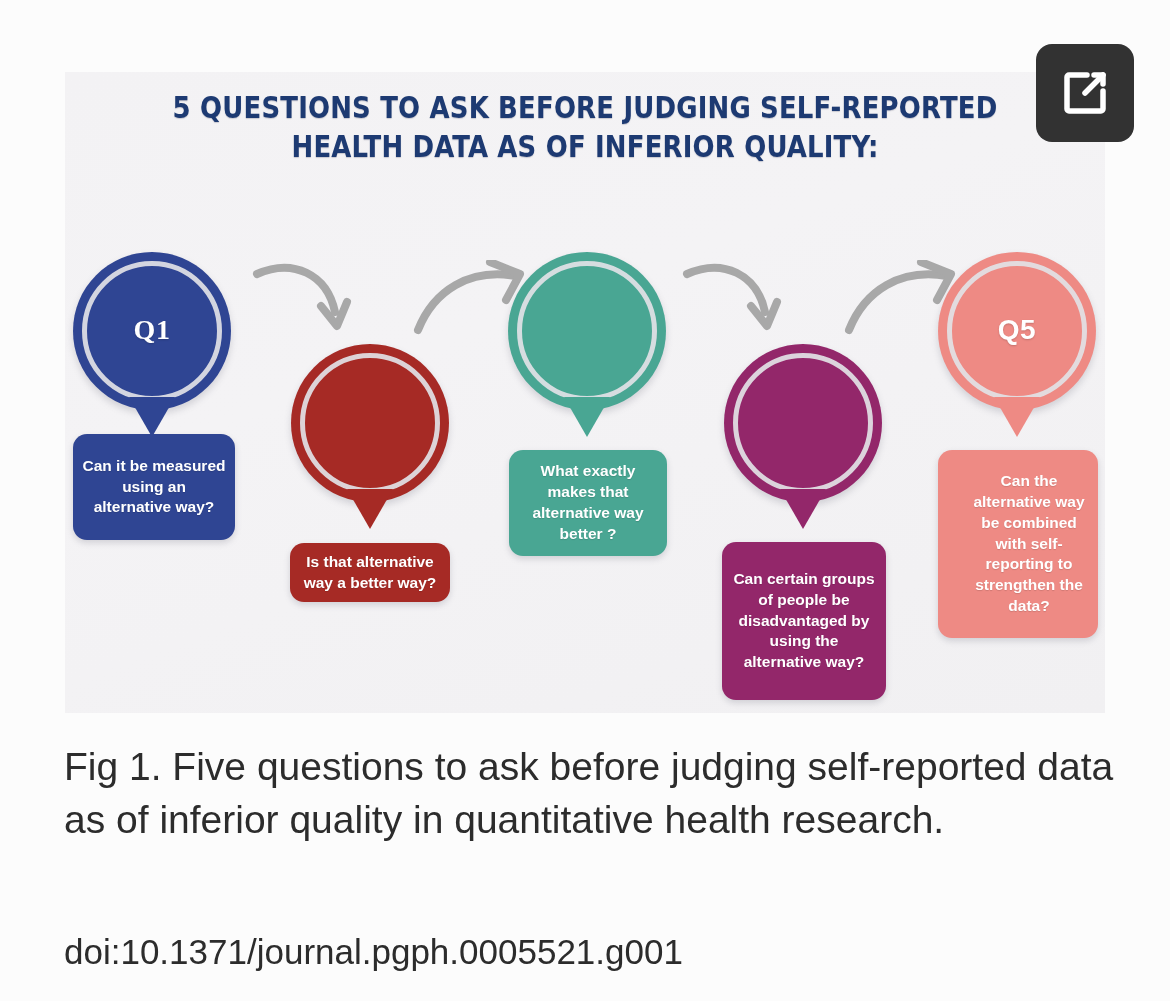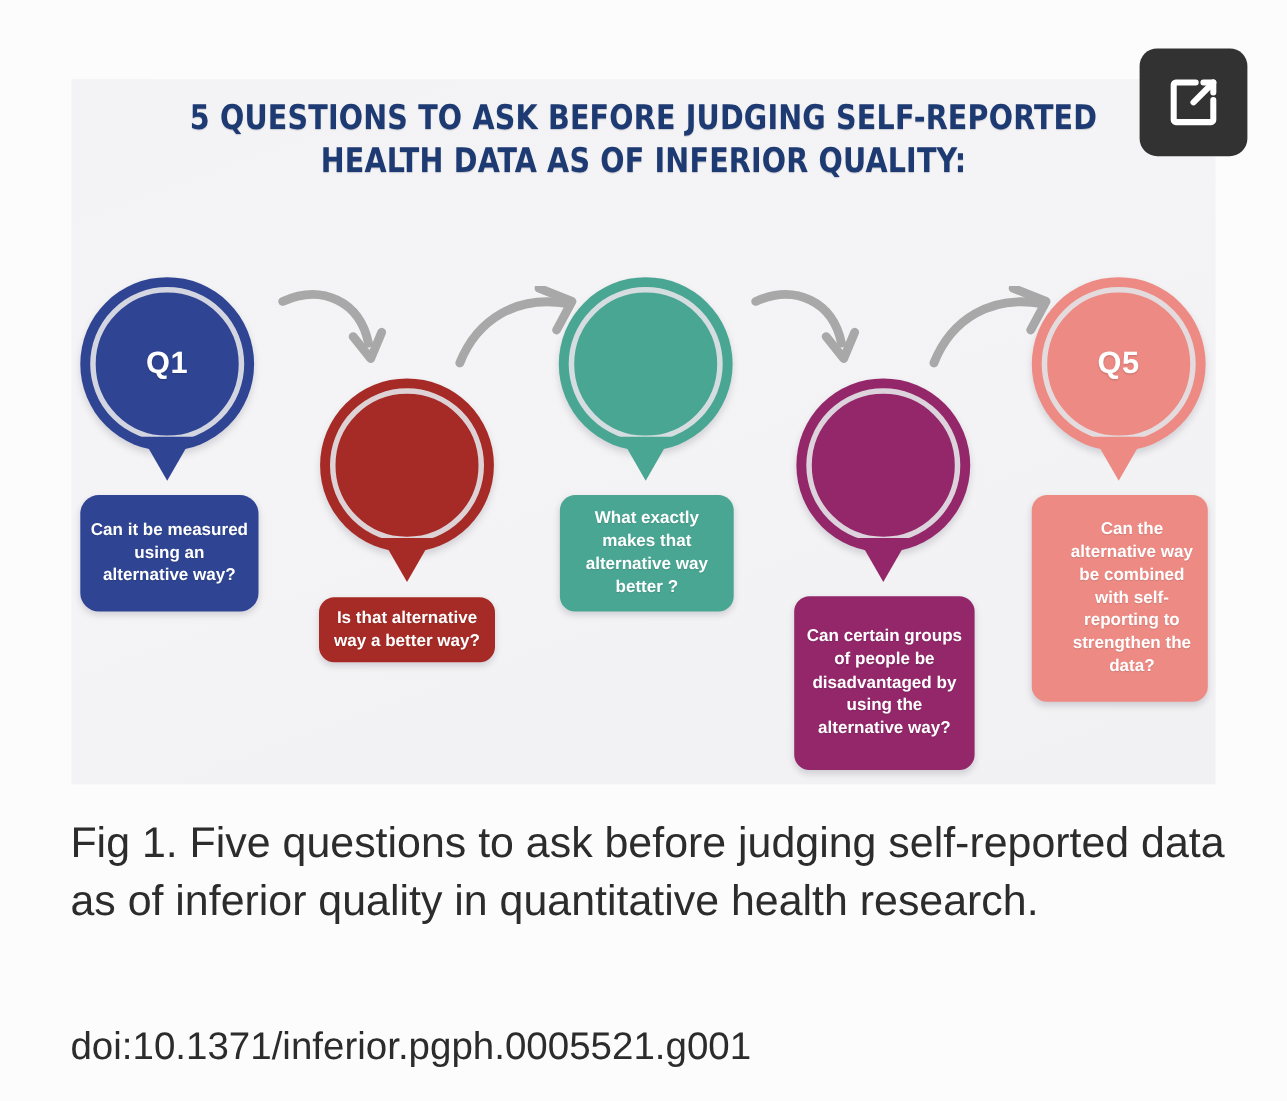--- a/index.html
+++ b/index.html
@@ -161,26 +161,26 @@
     <path d="M6 14 C 42 -2, 76 14, 84 52" fill="none" stroke="#a8a8a8" stroke-width="8" stroke-linecap="round"></path>
     <path d="M70 46 L86 66 L96 42" fill="none" stroke="#a8a8a8" stroke-width="8" stroke-linecap="round" stroke-linejoin="round"></path>
   </svg>
 
   <svg class="arrow" style="left:778px; top:188px; width:130px; height:95px;" viewBox="0 0 130 95">
     <path d="M6 70 C 22 30, 58 8, 104 16" fill="none" stroke="#a8a8a8" stroke-width="8" stroke-linecap="round"></path>
     <path d="M78 2 L108 14 L94 40" fill="none" stroke="#a8a8a8" stroke-width="8" stroke-linecap="round" stroke-linejoin="round"></path>
   </svg>
 
   <div class="pin-group">
-    <div class="pin" style="left:8px; top:180px; width:158px; height:158px; background:#2f4593;">
+    <div class="pin" style="left:8px; top:180px; width:158px; height:158px; background:#2f4593;font-family:Liberation Serif, serif;">
       <div class="pin-inner-ring"></div>
       <div class="pin-label">Q1</div>
     </div>
     <div class="pin-tail" style="left:64px; top:325px; border-top:40px solid #2f4593;"></div>
-    <div class="card" style="left:8px; top:378px; width:162px; height:106px; background:#2f4593;border-radius:17px;">Can it be measured using an alternative way?</div>
+    <div class="card" style="left:8px; top:362px; width:162px; height:106px; background:#2f4593;">Can it be measured using an alternative way?</div>
   </div>
 
   <div class="pin-group">
     <div class="pin" style="left:226px; top:272px; width:158px; height:158px; background:#a62a25;">
       <div class="pin-inner-ring"></div>
     </div>
     <div class="pin-tail" style="left:282px; top:417px; border-top:40px solid #a62a25;"></div>
     <div class="card" style="left:225px; top:471px; width:160px; height:59px; background:#a62a25;">Is that alternative way a better way?</div>
   </div>
 
@@ -213,13 +213,13 @@
 
 <div id="expand-button">
   <svg width="54" height="54" viewBox="0 0 54 54">
     <path d="M36 9 L45 9 L45 18" fill="none" stroke="#ffffff" stroke-width="5.5" stroke-linecap="round" stroke-linejoin="round"></path>
     <path d="M45 9 L27 27" fill="none" stroke="#ffffff" stroke-width="5.5" stroke-linecap="round"></path>
     <path d="M29 9 L11 9 A2 2 0 0 0 9 11 L9 43 A2 2 0 0 0 11 45 L43 45 A2 2 0 0 0 45 43 L45 25" fill="none" stroke="#ffffff" stroke-width="5.5" stroke-linecap="round" stroke-linejoin="round"></path>
   </svg>
 </div>
 
 <div id="caption">Fig 1. Five questions to ask before judging self-reported data as of inferior quality in quantitative health research.</div>
-<div id="caption-doi">doi:10.1371/inferior.pgph.0005521.g001</div>
+<div id="caption-doi">doi:10.1371/journal.pgph.0005521.g001</div>
 
 </body></html>

